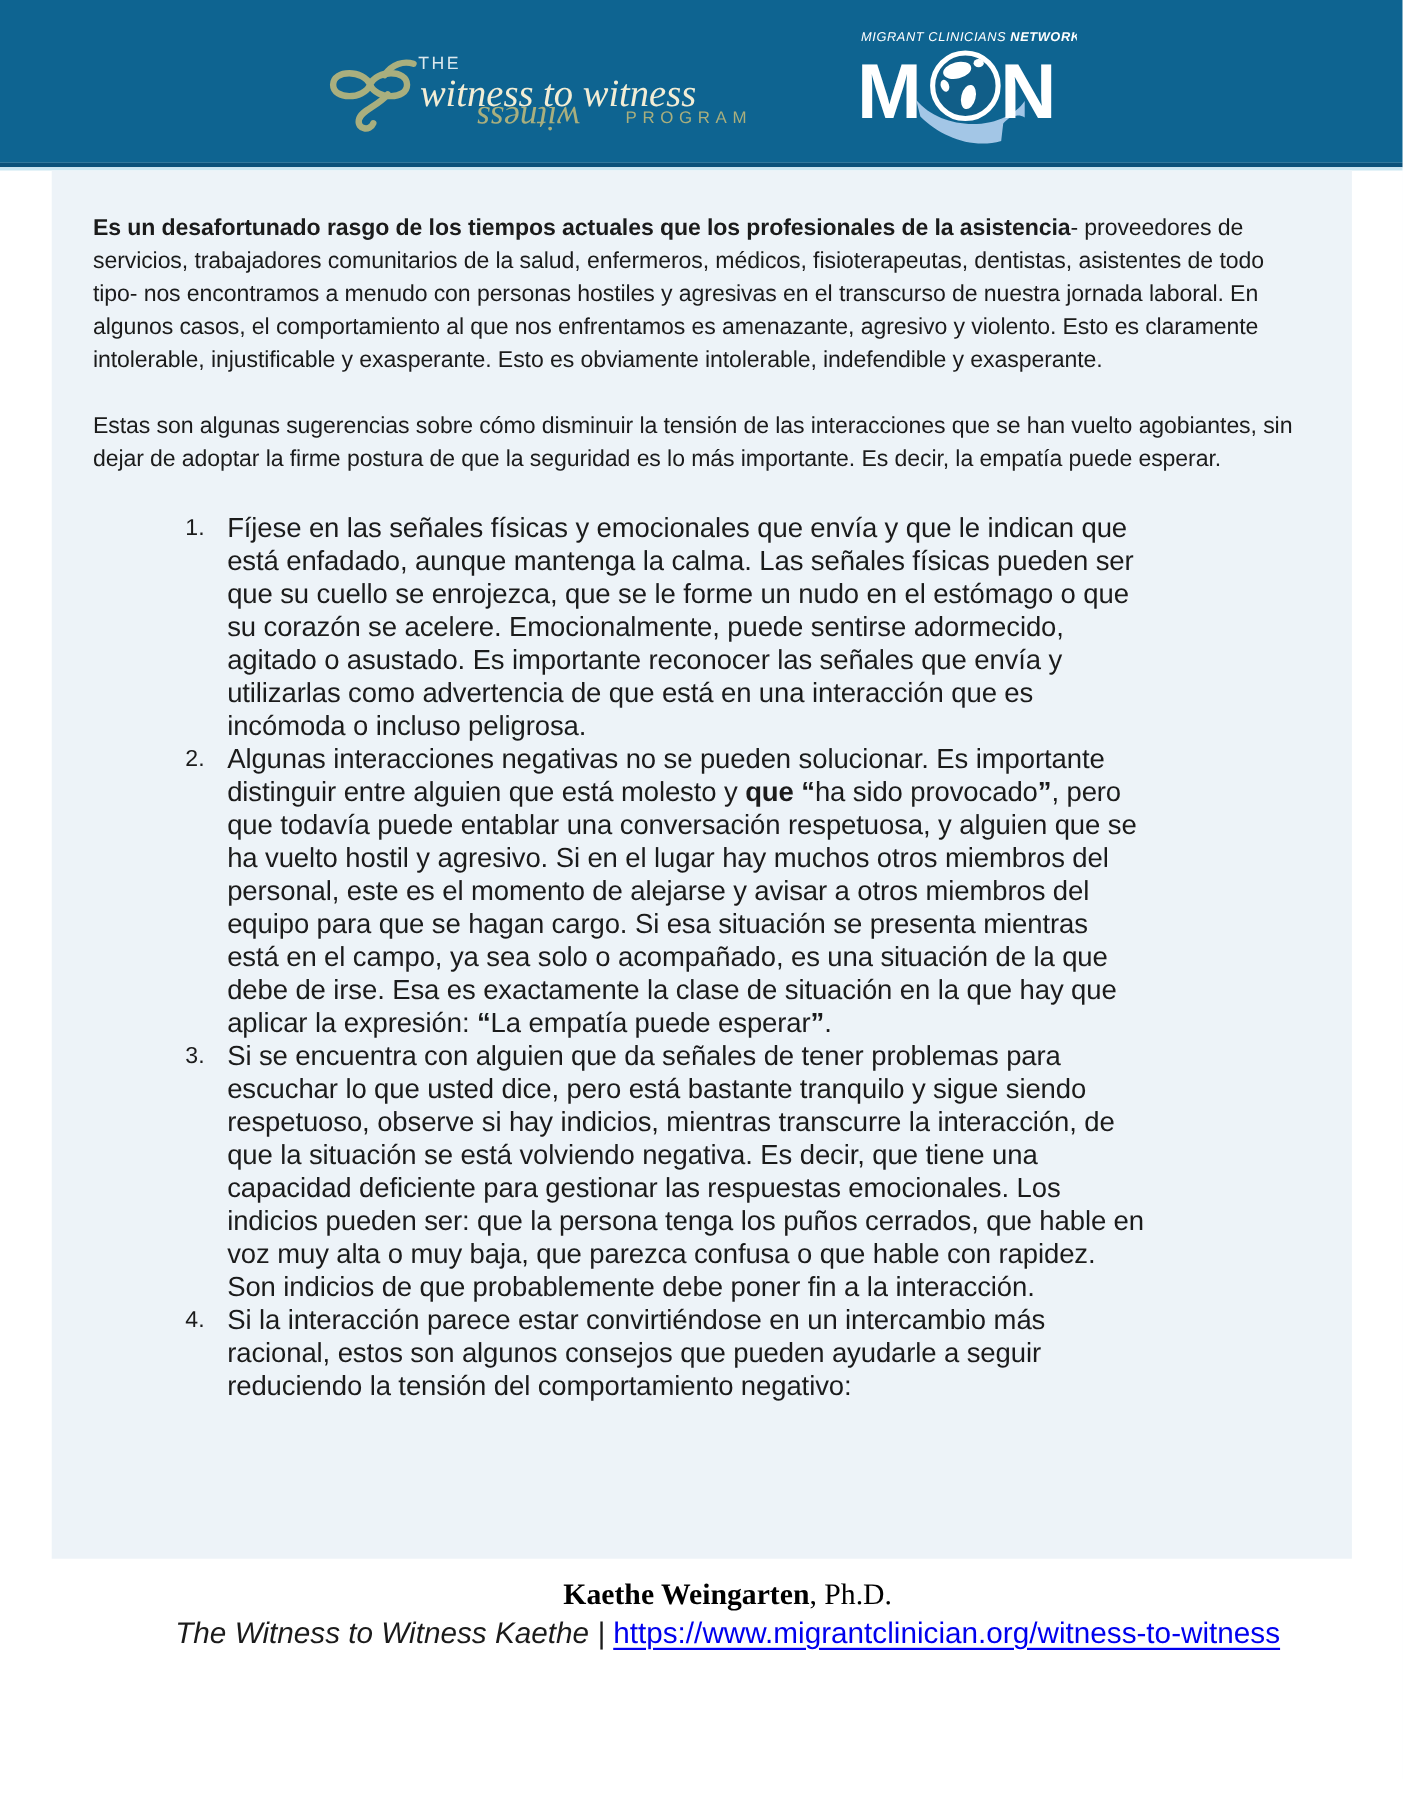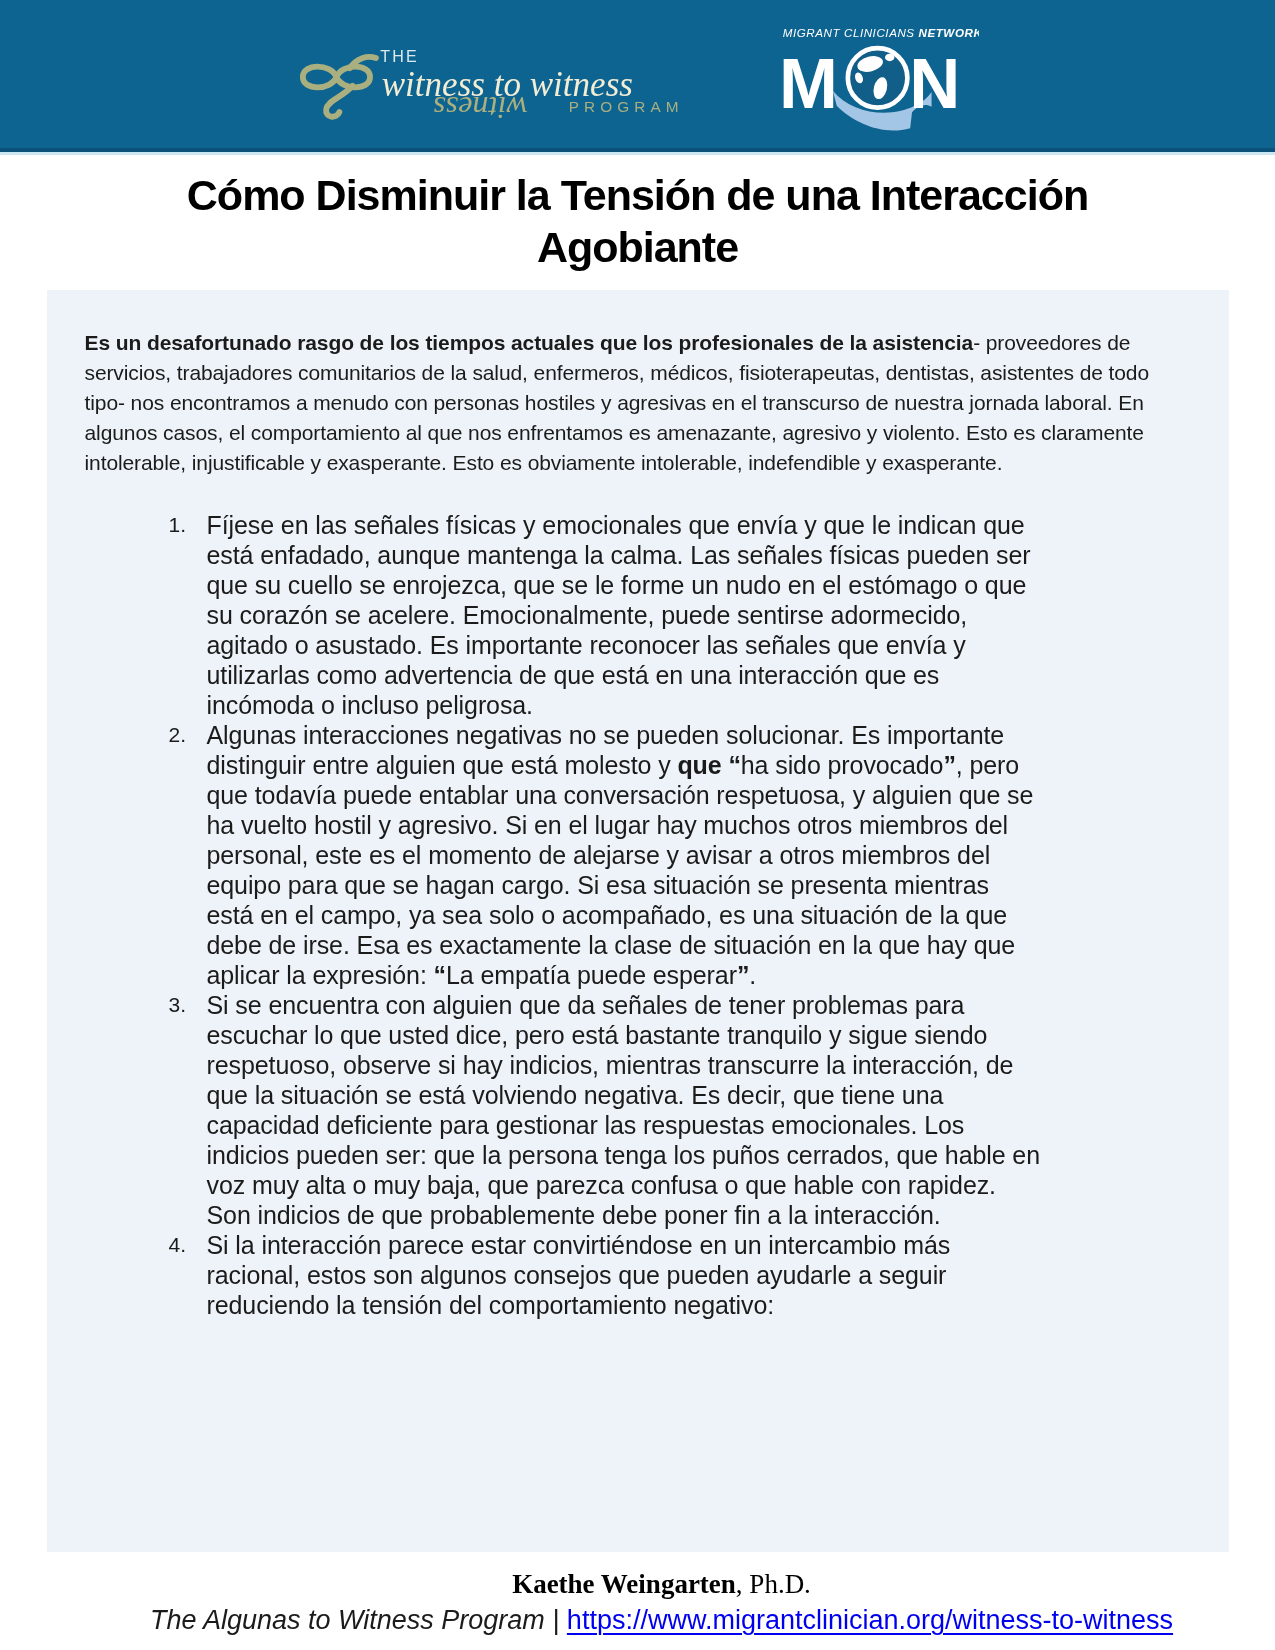--- a/index.html
+++ b/index.html
@@ -78,25 +78,25 @@
         <ellipse cx="109" cy="73" rx="7" ry="12" fill="#ffffff" transform="rotate(14 109 73)"></ellipse>
         <ellipse cx="119" cy="40" rx="5" ry="4" fill="#ffffff"></ellipse>
         <ellipse cx="86" cy="62" rx="4" ry="6" fill="#ffffff" transform="rotate(-20 86 62)"></ellipse>
       </g>
       <text x="140" y="94" font-size="76" font-weight="bold" fill="#ffffff">N</text>
     </svg>
   </div>
   <div class="header-edge-dark"></div>
   <div class="header-edge-light"></div>
 
-  <h1 class="doc-title">Cómo Disminuir la Tensión de una Interacción Agobiante</h1>
 
   <div class="panel">
     <p class="para"><b>Es un desafortunado rasgo de los tiempos actuales que los profesionales de la asistencia</b><span>- proveedores de servicios, trabajadores comunitarios de la salud, enfermeros, médicos, fisioterapeutas, dentistas, asistentes de todo tipo- nos encontramos a menudo con personas hostiles y agresivas en el transcurso de nuestra jornada laboral. En algunos casos, el comportamiento al que nos enfrentamos es amenazante, agresivo y violento. Esto es claramente intolerable, injustificable y exasperante. Esto es obviamente intolerable, indefendible y exasperante.</span></p>
 
+    <p class="para">Estas son algunas sugerencias sobre cómo disminuir la tensión de las interacciones que se han vuelto agobiantes, sin dejar de adoptar la firme postura de que la seguridad es lo más importante. Es decir, la empatía puede esperar.</p>
 
     <div class="list">
         <div class="li">
           <div class="num">1.</div>
           <div class="litext"><span>Fíjese en las señales físicas y emocionales que envía y que le indican que está enfadado, aunque mantenga la calma. Las señales físicas pueden ser que su cuello se enrojezca, que se le forme un nudo en el estómago o que su corazón se acelere. Emocionalmente, puede sentirse adormecido, agitado o asustado. Es importante reconocer las señales que envía y utilizarlas como advertencia de que está en una interacción que es incómoda o incluso peligrosa.</span></div>
         </div>
         <div class="li">
           <div class="num">2.</div>
           <div class="litext"><span>Algunas interacciones negativas no se pueden solucionar. Es importante distinguir entre alguien que está molesto y </span><b>que “</b><span>ha sido provocado</span><b>”</b><span>, pero que todavía puede entablar una conversación respetuosa, y alguien que se ha vuelto hostil y agresivo. Si en el lugar hay muchos otros miembros del personal, este es el momento de alejarse y avisar a otros miembros del equipo para que se hagan cargo. Si esa situación se presenta mientras está en el campo, ya sea solo o acompañado, es una situación de la que debe de irse. Esa es exactamente la clase de situación en la que hay que aplicar la expresión: </span><b>“</b><span>La empatía puede esperar</span><b>”</b><span>.</span></div>
         </div>
@@ -106,16 +106,16 @@
         </div>
         <div class="li">
           <div class="num">4.</div>
           <div class="litext"><span>Si la interacción parece estar convirtiéndose en un intercambio más racional, estos son algunos consejos que pueden ayudarle a seguir reduciendo la tensión del comportamiento negativo:</span></div>
         </div>
       </div>
   </div>
 
   <div class="footer">
     <div class="author-line"><b>Kaethe Weingarten</b><span>, Ph.D.</span></div>
-    <div class="program-line"><span class="program-name">The Algunas to Witness Program | </span><a class="program-link">https://www.migrantclinician.org/witness-to-witness</a></div>
+    <div class="program-line"><span class="program-name">The Witness to Witness Kaethe | </span><a class="program-link">https://www.migrantclinician.org/witness-to-witness</a></div>
   </div>
 
 </div>
 
 </body></html>

